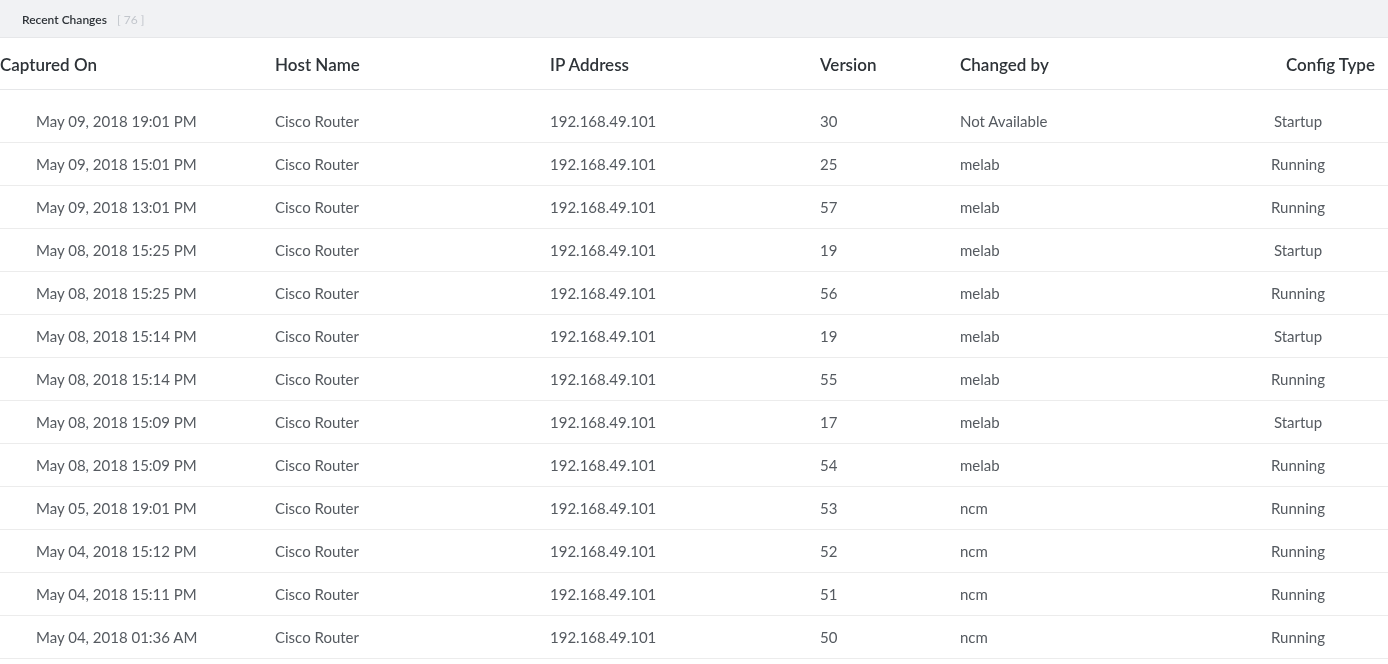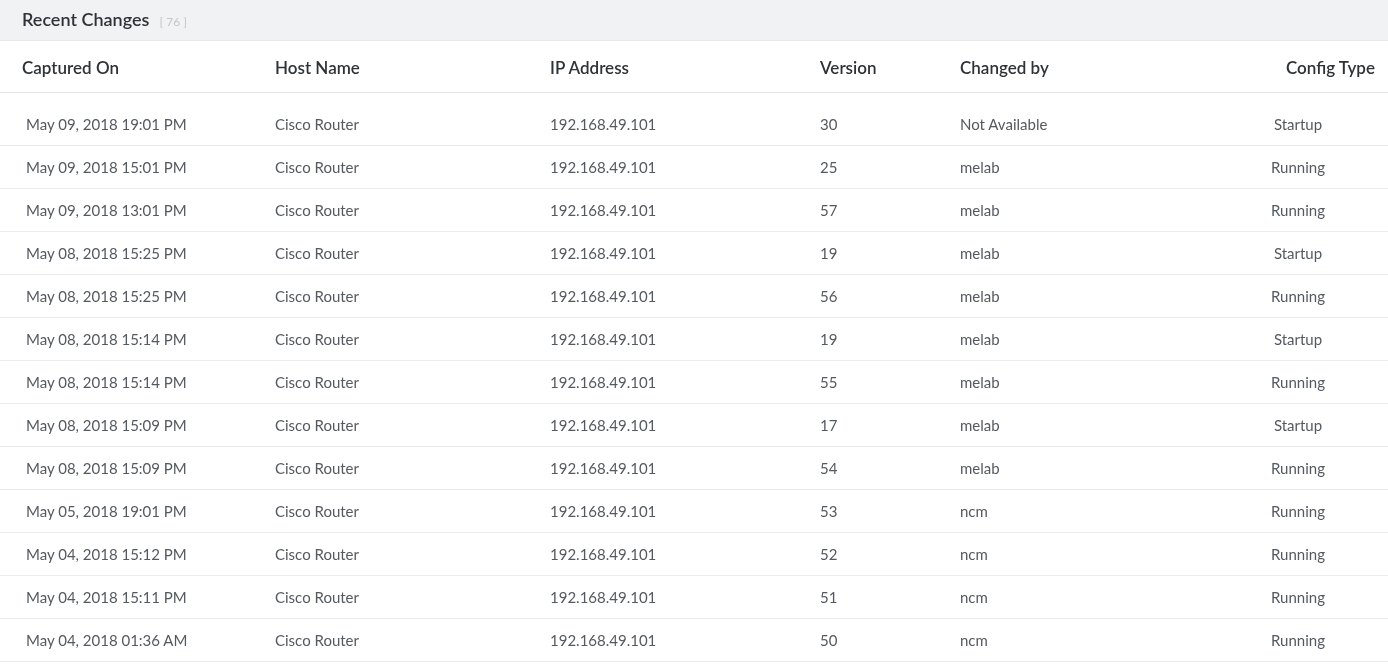--- a/index.html
+++ b/index.html
@@ -12,21 +12,21 @@
       background: #ffffff;
       color: #333;
       width: 1388px;
     }
     .header-bar {
       background: #f1f2f4;
       padding: 8px 22px 10px 22px;
       border-bottom: 1px solid #e6e7e9;
     }
     .header-title {
-      font-size: 18px;
+      font-size: 12px;
       font-weight: 600;
       color: #2e3338;
       display: inline;
     }
     .header-count {
       font-size: 12px;
       font-weight: 400;
       color: #c2c6cc;
       margin-left: 6px;
     }
@@ -39,34 +39,33 @@
     }
     thead th {
       text-align: left;
       font-size: 17px;
       font-weight: 600;
       color: #2e3338;
       padding: 16px 0 14px 0;
       border-bottom: 1px solid #e6e7e9;
     }
     thead th:first-child {
-      padding-left: 22px;
     }
     thead th:last-child {
       padding-right: 13px;
       text-align: right;
     }
     tbody td {
       font-size: 15px;
       color: #555a60;
       padding: 12px 0 12px 0;
       border-bottom: 1px solid #ececec;
     }
     tbody td:first-child {
-      padding-left: 26px;
+      padding-left: 36px;
     }
     tbody td:last-child {
       padding-right: 22px;
       text-align: center;
     }
     tbody tr:first-child td {
       padding-top: 22px;
     }
     .col-captured { width: 275px; }
     .col-host     { width: 275px; }

